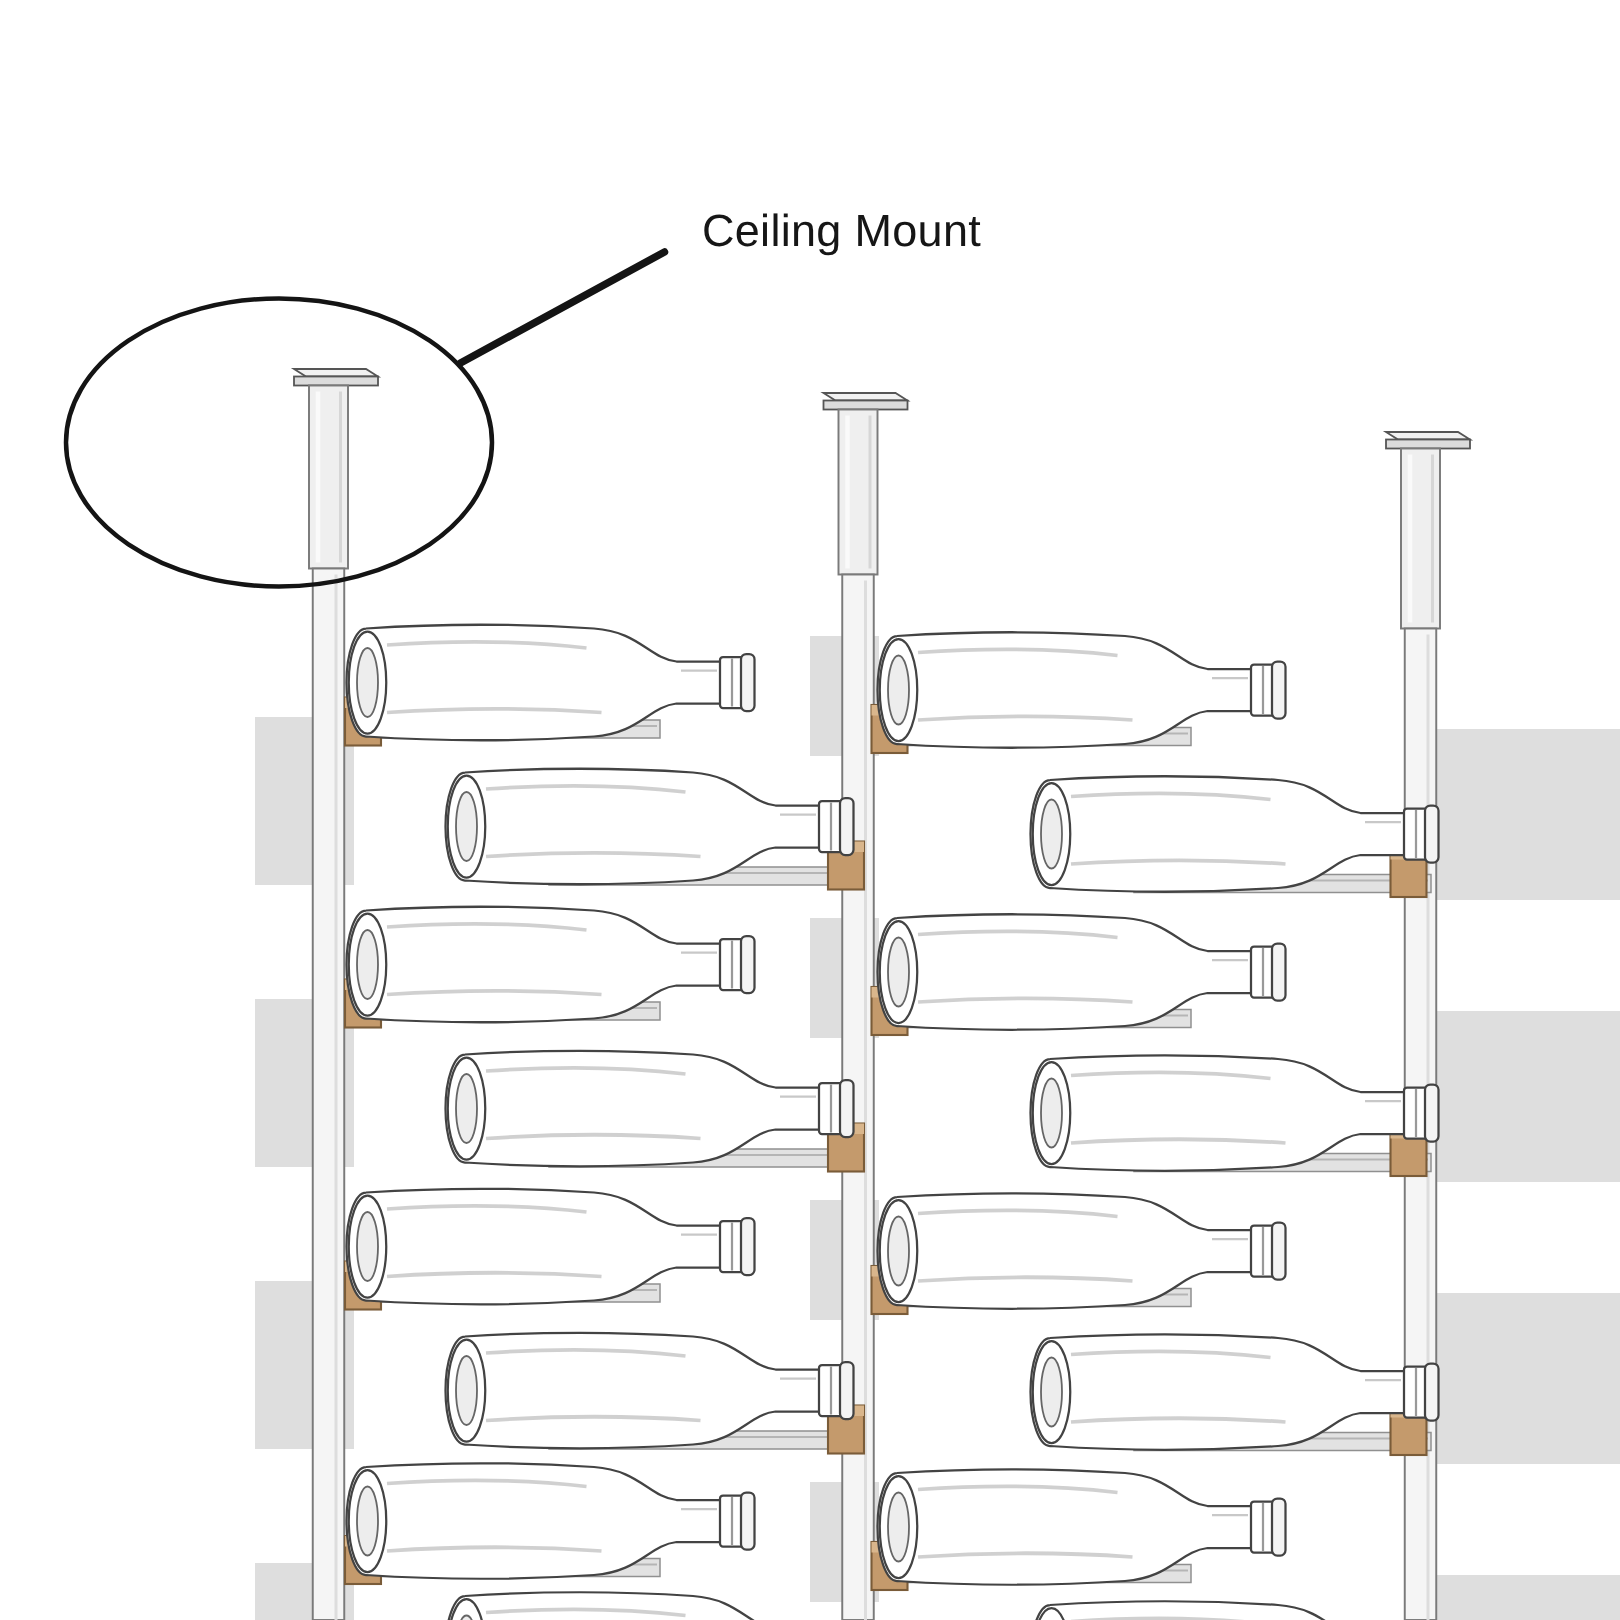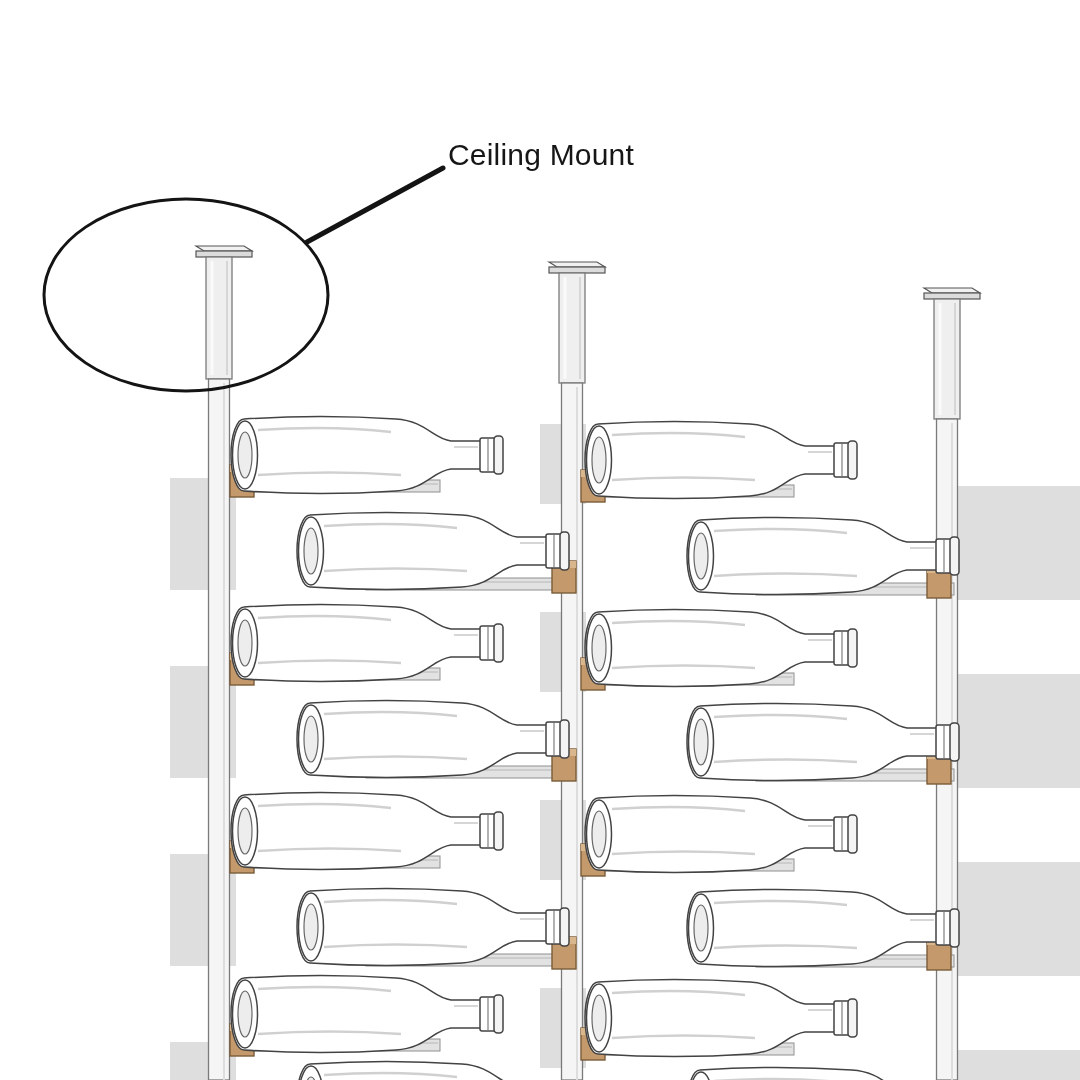--- a/index.html
+++ b/index.html
@@ -301,14 +301,14 @@
         <line x1="910" y1="1098" x2="934" y2="1098" stroke="#c8c8c8" stroke-width="1.5"></line>
         <ellipse cx="701" cy="1106" rx="12.5" ry="34" fill="none" stroke="#434343" stroke-width="1.5"></ellipse>
         <ellipse cx="701" cy="1106" rx="7" ry="23" fill="#ededed" stroke="#666666" stroke-width="1.2"></ellipse>
         <rect x="936" y="1089" width="16" height="34" rx="2" fill="#ffffff" stroke="#434343" stroke-width="1.5"></rect>
         <line x1="944" y1="1090" x2="944" y2="1122" stroke="#999999" stroke-width="1.5"></line>
         <rect x="950" y="1087" width="9" height="38" rx="3.5" fill="#f4f4f4" stroke="#434343" stroke-width="1.5"></rect>
       </g>
       <ellipse cx="186" cy="295" rx="142" ry="96" fill="none" stroke="#141414" stroke-width="3"></ellipse>
       <line x1="443" y1="168" x2="307" y2="242" stroke="#141414" stroke-width="5" stroke-linecap="round"></line>
     </svg>
-  <div class="callout-label" id="callout-label" style="left: 448px; top: 138px;">Ceiling Mount</div>
+  <div class="callout-label" id="callout-label" style="left: 468px; top: 138px;">Ceiling Mount</div>
 </div>
 
 </body></html>

